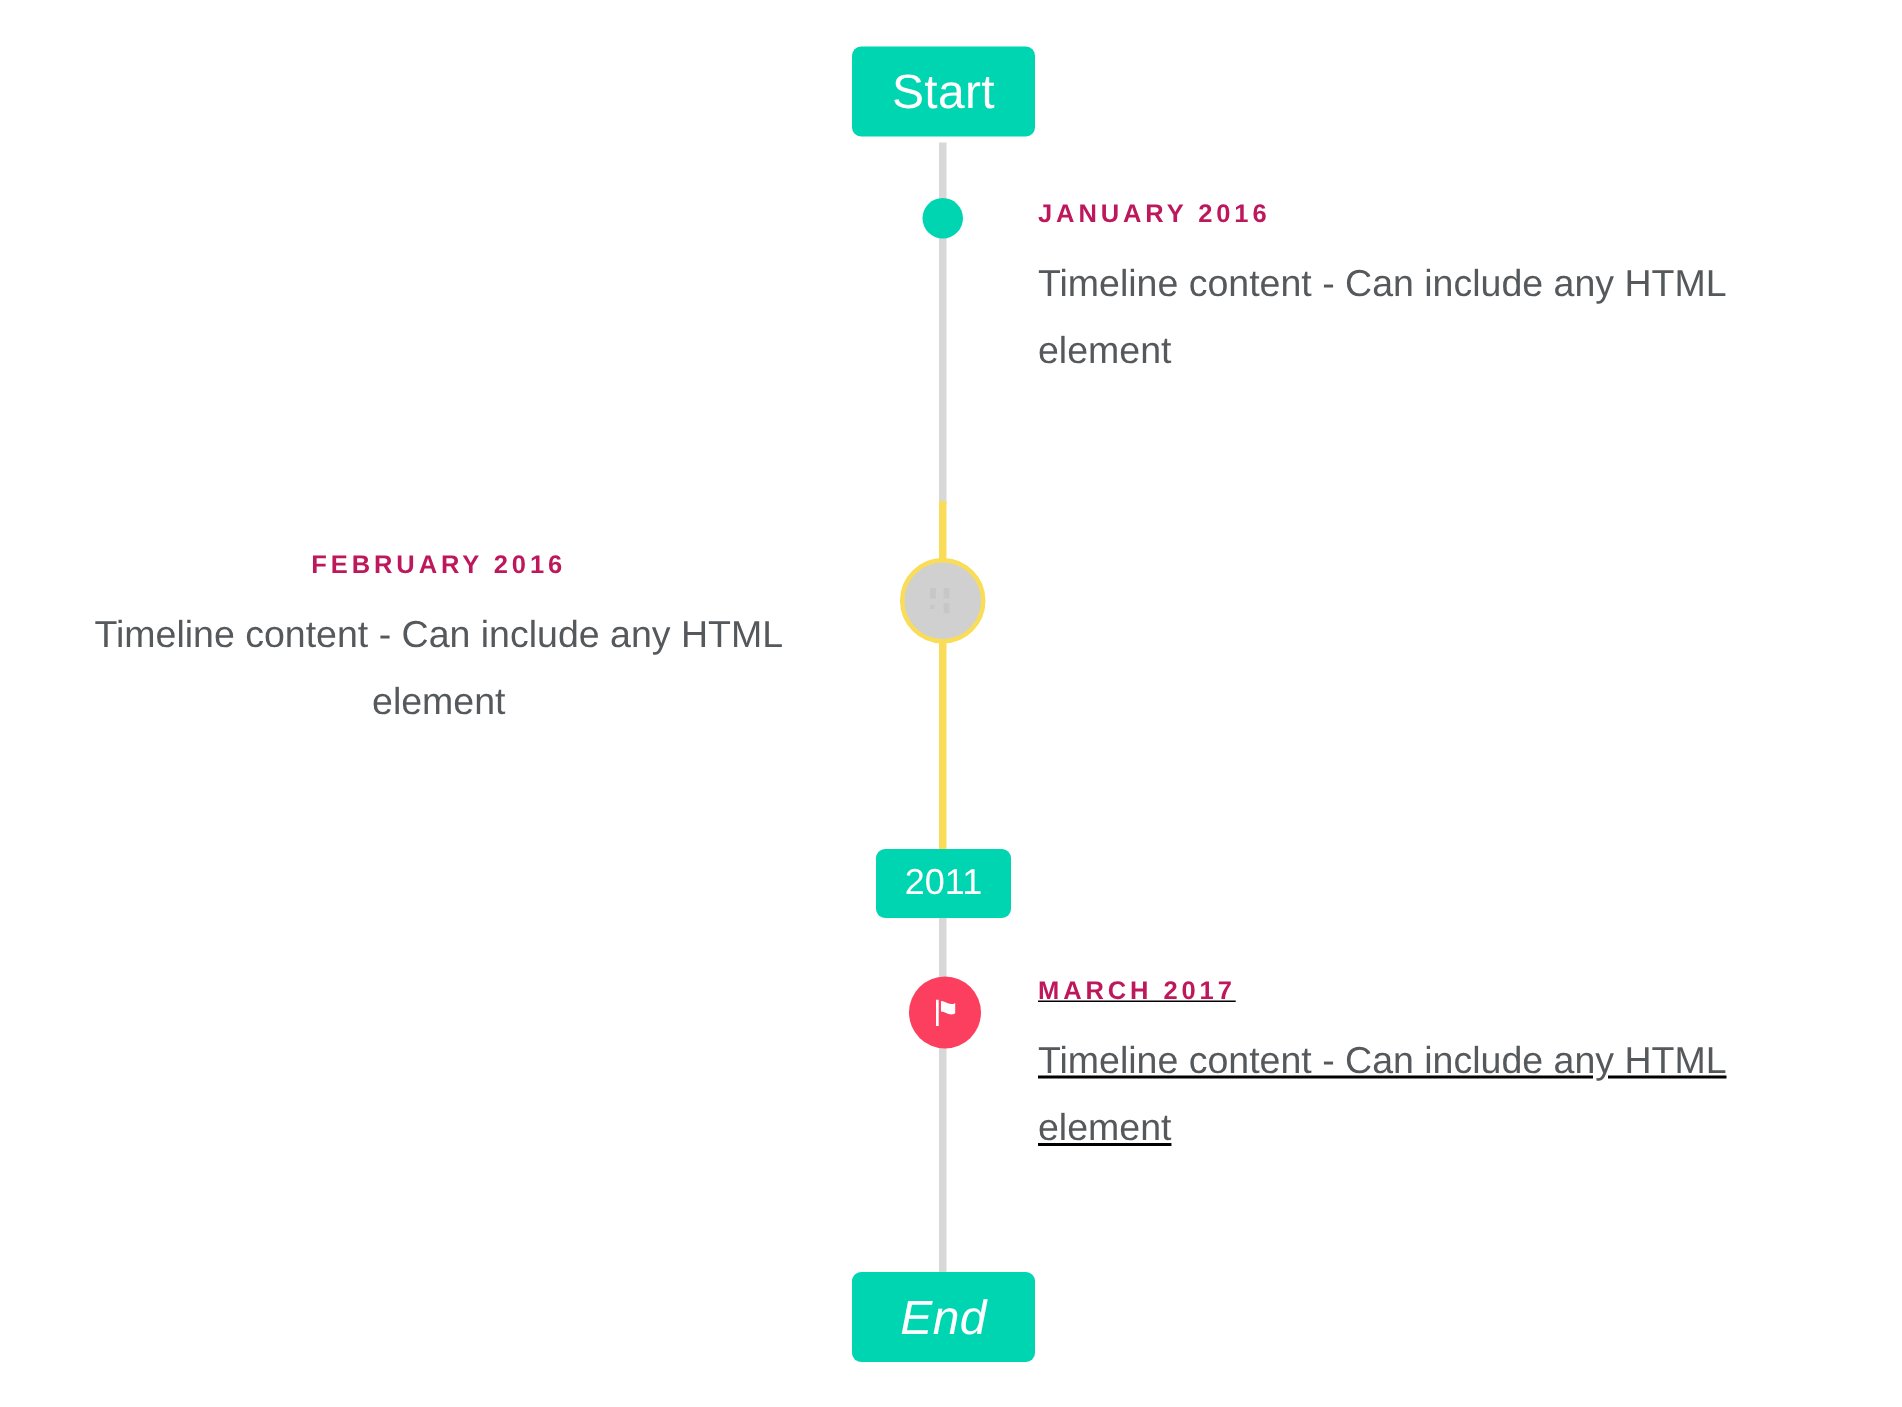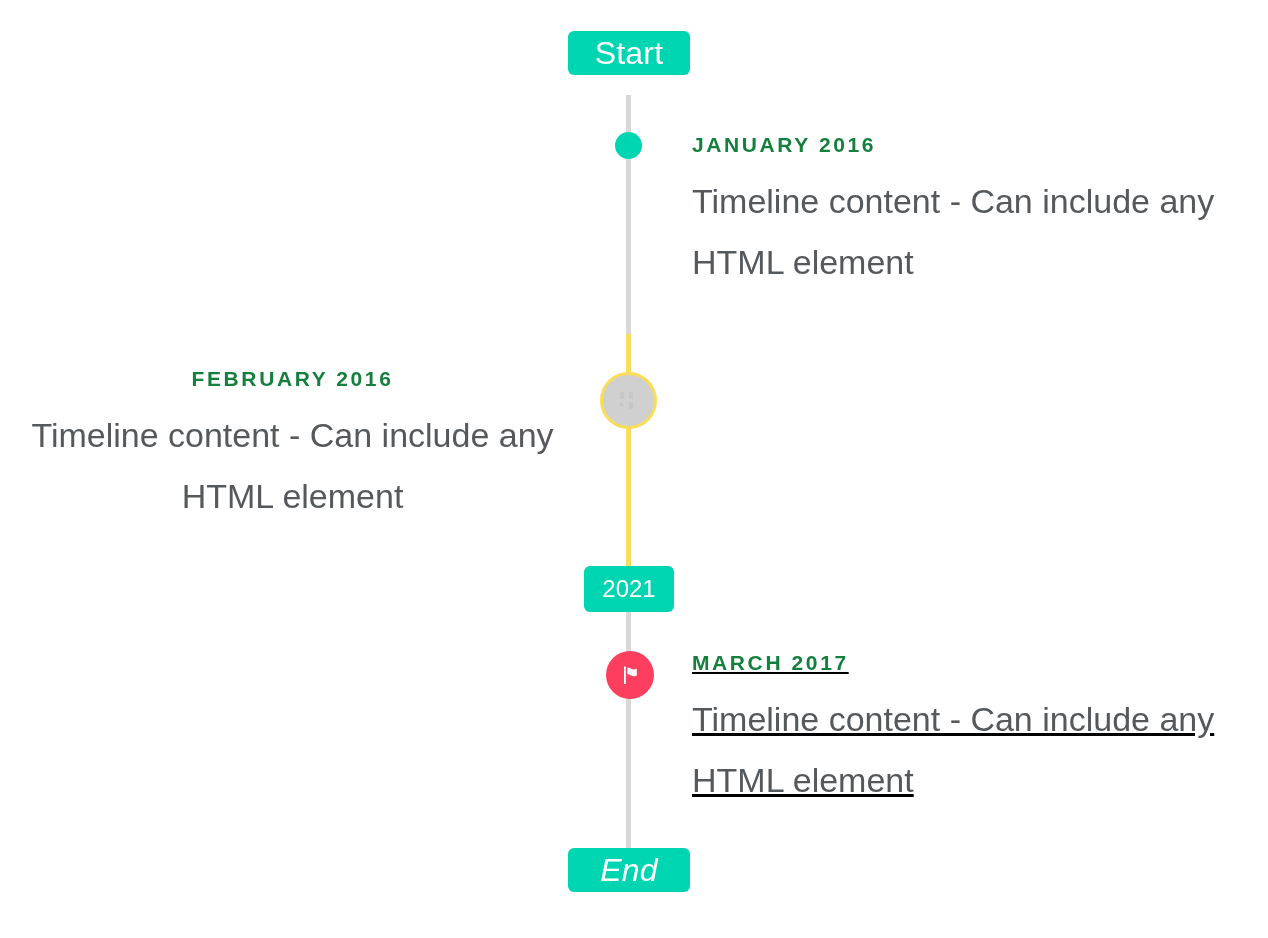--- a/index.html
+++ b/index.html
@@ -31,21 +31,21 @@
   }
   .rail-gray-1 { top: 95px;  height: 241px; background: #d8d8d8; }
   .rail-yellow { top: 334px; height: 232px; background: #f9dd58; }
   .rail-gray-2 { top: 612px; height: 238px; background: #d8d8d8; }
 
   
   .cap {
     position: absolute;
     left: 568px;
     width: 122px;
-    height: 44px;
+    height: 60px;
     background: #00d5b2;
     border-radius: 6px;
     display: flex;
     align-items: center;
     justify-content: center;
     color: #ffffff;
     font-size: 32px;
     font-weight: 400;
     letter-spacing: 0.2px;
     line-height: 1;
@@ -125,30 +125,30 @@
   }
   .marker-flag svg { display: block; }
 
   
   .entry { position: absolute; }
 
   .entry-right { left: 692px; width: 540px; text-align: left; }
   .entry-left  { left: 20px;  width: 545px; text-align: center; }
 
   .entry-date {
-    font-size: 21px;
+    font-size: 17px;
     font-weight: 700;
     letter-spacing: 2.6px;
-    color: #15803d;
+    color: #be185d;
     text-transform: uppercase;
     margin: 0 0 16px 0;
     line-height: 1;
   }
   .entry-body {
-    font-size: 34px;
+    font-size: 25px;
     font-weight: 400;
     color: #55595c;
     line-height: 1.78;
     margin: 0;
   }
 
   .entry-jan { top: 134px; }
   .entry-feb { top: 368px; }
   .entry-mar { top: 652px; text-decoration: underline; }
 </style>
@@ -175,21 +175,21 @@
         <i></i>
         <i></i>
         <i></i>
     </span>
   </div>
   <div class="entry entry-left entry-feb">
     <div class="entry-date">February 2016</div>
     <div class="entry-body">Timeline content - Can include any HTML element</div>
   </div>
 
-  <div class="year-badge">2021</div>
+  <div class="year-badge">2011</div>
 
   <div class="marker-flag">
     <svg width="24" height="24" viewBox="0 0 24 24">
       <path d="M6 3.5 L6 21 L7.8 21 L7.8 13.6 L7.8 3.5 Z" fill="#ffffff"></path>
       <path d="M9.3 4.4 C12 4.4 13.6 6.4 16.2 6.4 C17.2 6.4 18.1 6.1 18.8 5.6 L18.8 12.5 C18.1 13 17.2 13.3 16.2 13.3 C13.6 13.3 12 11.3 9.3 11.3 Z" fill="#ffffff"></path>
     </svg>
   </div>
   <div class="entry entry-right entry-mar">
     <div class="entry-date">March 2017</div>
     <div class="entry-body">Timeline content - Can include any HTML element</div>

